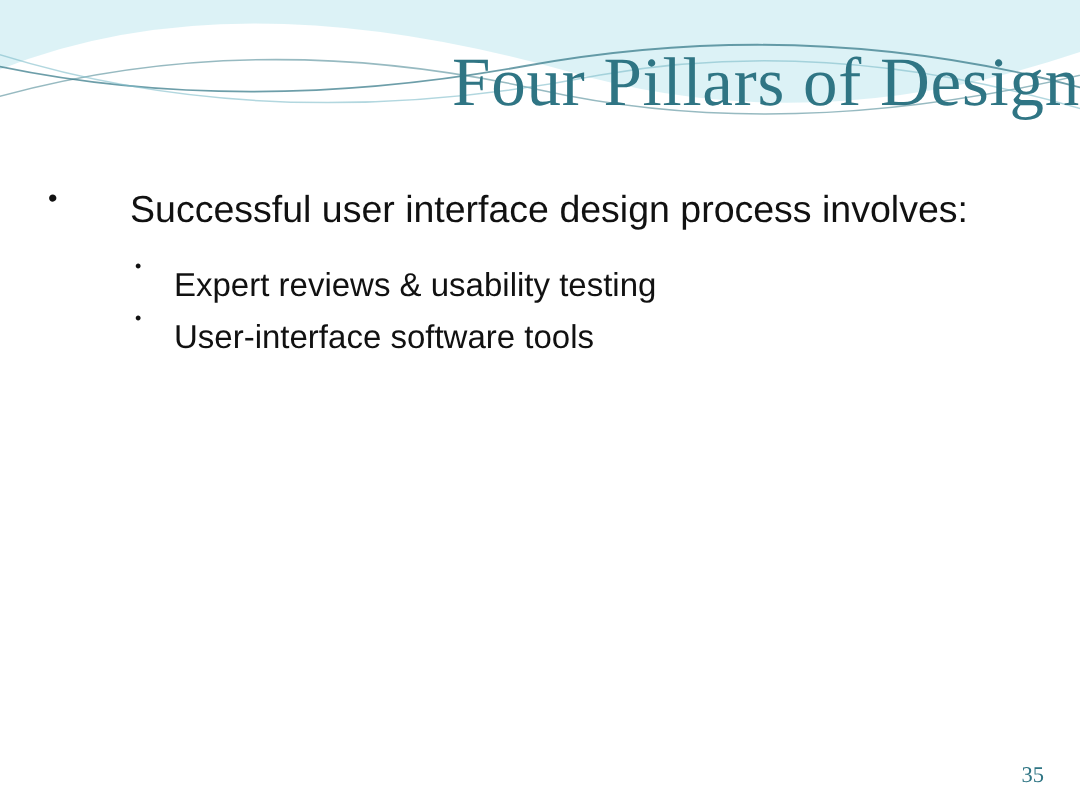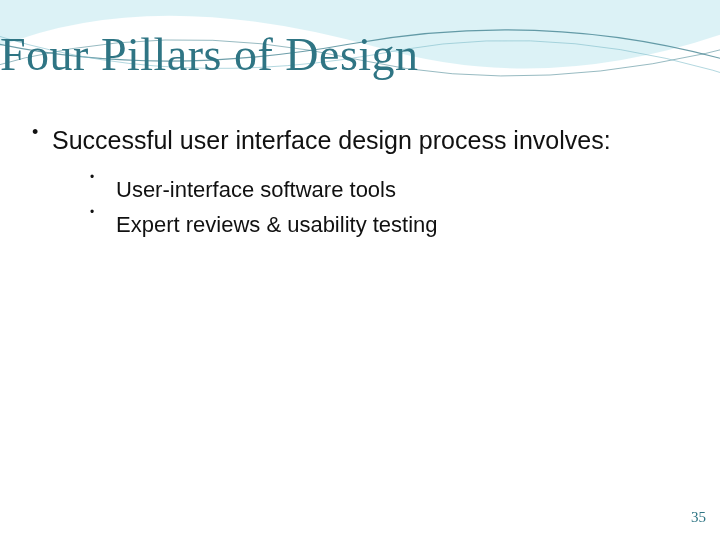--- a/index.html
+++ b/index.html
@@ -13,39 +13,40 @@
     position: absolute;
     top: 0; left: 0;
     width: 720px; height: 120px;
     pointer-events: none;
   }
   .title {
     position: absolute;
     top: 28px;
     left: 0;
     width: 720px;
-    text-align: left;
+    text-align: right;
     font-family: "Times New Roman", Georgia, serif;
     font-weight: 400;
     font-size: 46px;
     color: #2f7584;
     letter-spacing: 0.5px;
   }
   .content {
     position: absolute;
     top: 125px;
     left: 28px;
     right: 40px;
   }
   .lead {
     font-size: 25px;
     color: #111;
     line-height: 1.25;
     position: relative;
     padding-left: 24px;
+    text-align: center;
   }
   .lead::before {
     content: "•";
     position: absolute;
     left: 4px;
     top: -4px;
     font-size: 18px;
     color: #111;
   }
   .sublist {
@@ -63,39 +64,39 @@
     content: "•";
     position: absolute;
     left: 0;
     top: -4px;
     font-size: 12px;
     color: #111;
   }
   .pagenum {
     position: absolute;
     bottom: 14px;
-    right: 14px;
+    right: 24px;
     font-size: 15px;
     color: #2f7584;
     font-family: "Times New Roman", Georgia, serif;
   }
 </style>
 </head>
 <body>
 
 <svg class="swoosh" viewBox="0 0 720 120" preserveAspectRatio="none">
   <path d="M -20 55 Q 140 -20 380 48 Q 560 100 760 20 L 760 -20 L -20 -20 Z" fill="#bfe7ef" opacity="0.55"></path>
   <path d="M -20 40 Q 150 80 350 44 Q 560 6 760 70" fill="none" stroke="#2f7584" stroke-width="1.2" opacity="0.7"></path>
   <path d="M -20 70 Q 160 15 360 60 Q 540 100 760 40" fill="none" stroke="#2f7584" stroke-width="1" opacity="0.5"></path>
   <path d="M -20 30 Q 170 95 400 50 Q 570 20 760 85" fill="none" stroke="#7fbcc9" stroke-width="1" opacity="0.6"></path>
 </svg>
 
 <h1 class="title">Four Pillars of Design</h1>
 
 <div class="content">
   <div class="lead">Successful user interface design process involves:</div>
   <div class="sublist">
+    <div class="sub">Expert reviews &amp; usability testing</div>
     <div class="sub">User-interface software tools</div>
-    <div class="sub">Expert reviews &amp; usability testing</div>
   </div>
 </div>
 
 <div class="pagenum">35</div>
 
 </body></html>

